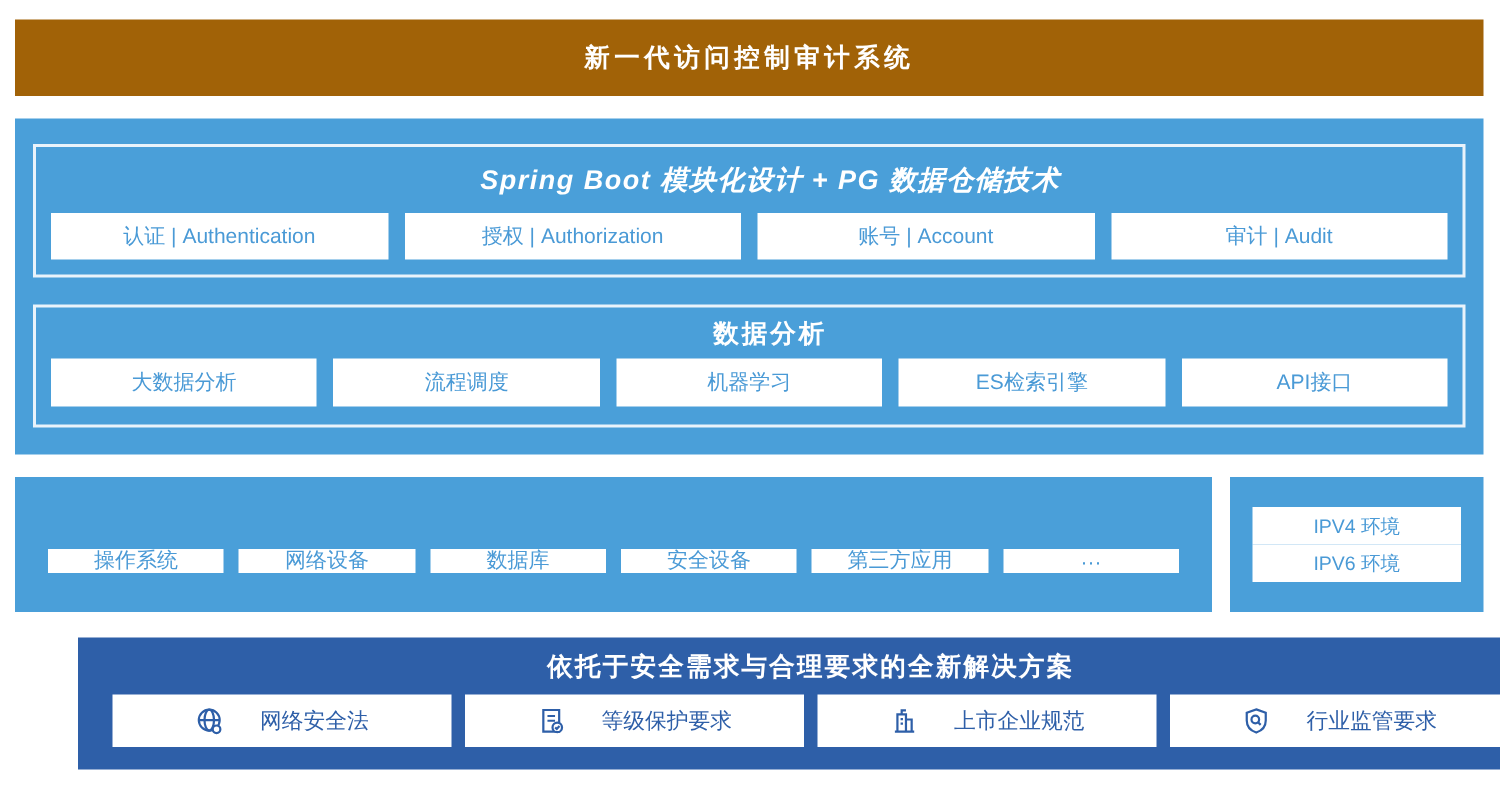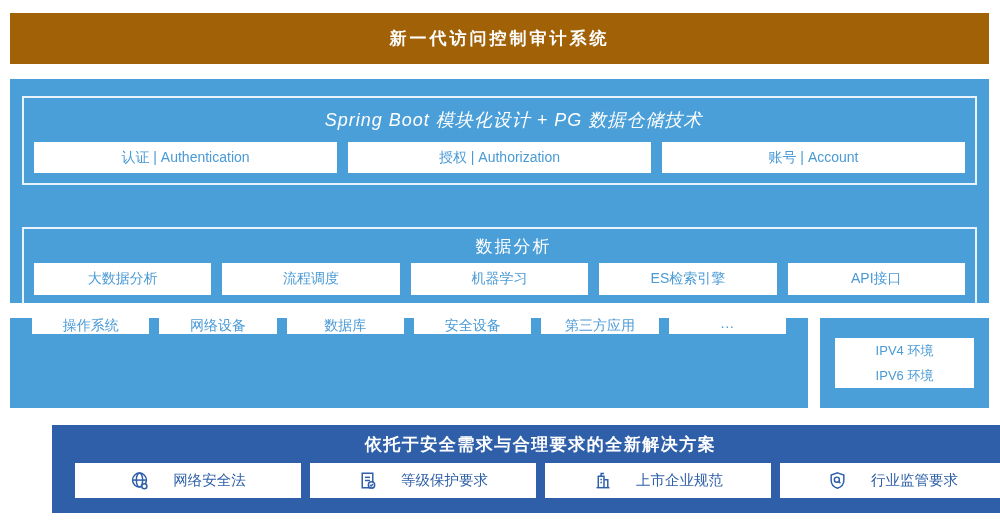--- a/index.html
+++ b/index.html
@@ -19,44 +19,44 @@
   .section-light {
     position: absolute; background: #4a9fd9;
   }
   .section-a { left: 10px; top: 79px; width: 979px; height: 224px; }
   .inner-box {
     position: absolute; left: 12px; right: 12px;
     border: 2px solid rgba(255,255,255,0.88);
     display: flex; flex-direction: column;
   }
   .inner-box-modules { top: 17px; height: 89px; }
-  .inner-box-analysis { top: 124px; height: 82px; margin-top: 24px; }
+  .inner-box-analysis { top: 124px; height: 82px; }
   .inner-title {
-    color: #ffffff; font-weight: normal; text-align: center;
+    color: #ffffff; font-weight: bold; text-align: center;
     display: flex; align-items: center; justify-content: center; padding-left: 28px;
   }
   .inner-box-modules .inner-title { height: 44px; font-size: 18px; font-style: italic; letter-spacing: 1px; }
   .inner-box-analysis .inner-title { height: 34px; font-size: 17px; letter-spacing: 2px; }
   .chip-row {
     display: flex; gap: 11px; padding: 0 10px;
   }
   .chip {
     background: #ffffff; flex: 1; height: 31px;
     display: flex; align-items: center; justify-content: center;
     color: #4a9ad6; font-size: 14px; white-space: nowrap;
   }
   .inner-box-analysis .chip { height: 32px; }
   .section-b { left: 10px; top: 318px; width: 798px; height: 90px; }
   .section-title {
     color: #ffffff; font-weight: bold; font-size: 17px; letter-spacing: 2px;
     display: flex; align-items: center; justify-content: center;
   }
   .section-b .section-title { height: 38px; }
   .section-b .chip-row { padding: 0 22px; gap: 10px; }
-  .section-b .chip { height: 16px; }
+  .section-b .chip { height: 16px; margin-top: 48px; }
   .section-c { left: 820px; top: 318px; width: 169px; height: 90px;
     display: flex; flex-direction: column; justify-content: center; padding: 0 15px; }
   .env-chip {
     background: #ffffff; height: 25px;
     display: flex; align-items: center; justify-content: center;
     color: #4a9ad6; font-size: 13px; white-space: nowrap;
   }
   .section-d {
     position: absolute; left: 10px; top: 425px; width: 977px; height: 88px;
     background: #2e5fa8;
@@ -78,20 +78,21 @@
   <div class="banner-title">新一代访问控制审计系统</div>
 </div>
 
 <div class="section-light section-a">
   <div class="inner-box inner-box-modules">
     <div class="inner-title">Spring Boot 模块化设计 + PG 数据仓储技术</div>
     <div class="chip-row">
       <div class="chip">认证 | Authentication</div>
       <div class="chip">授权 | Authorization</div>
       <div class="chip">账号 | Account</div>
+      <div class="chip">审计 | Audit</div>
     </div>
   </div>
   <div class="inner-box inner-box-analysis">
     <div class="inner-title">数据分析</div>
     <div class="chip-row">
       <div class="chip">大数据分析</div>
       <div class="chip">流程调度</div>
       <div class="chip">机器学习</div>
       <div class="chip">ES检索引擎</div>
       <div class="chip">API接口</div>

